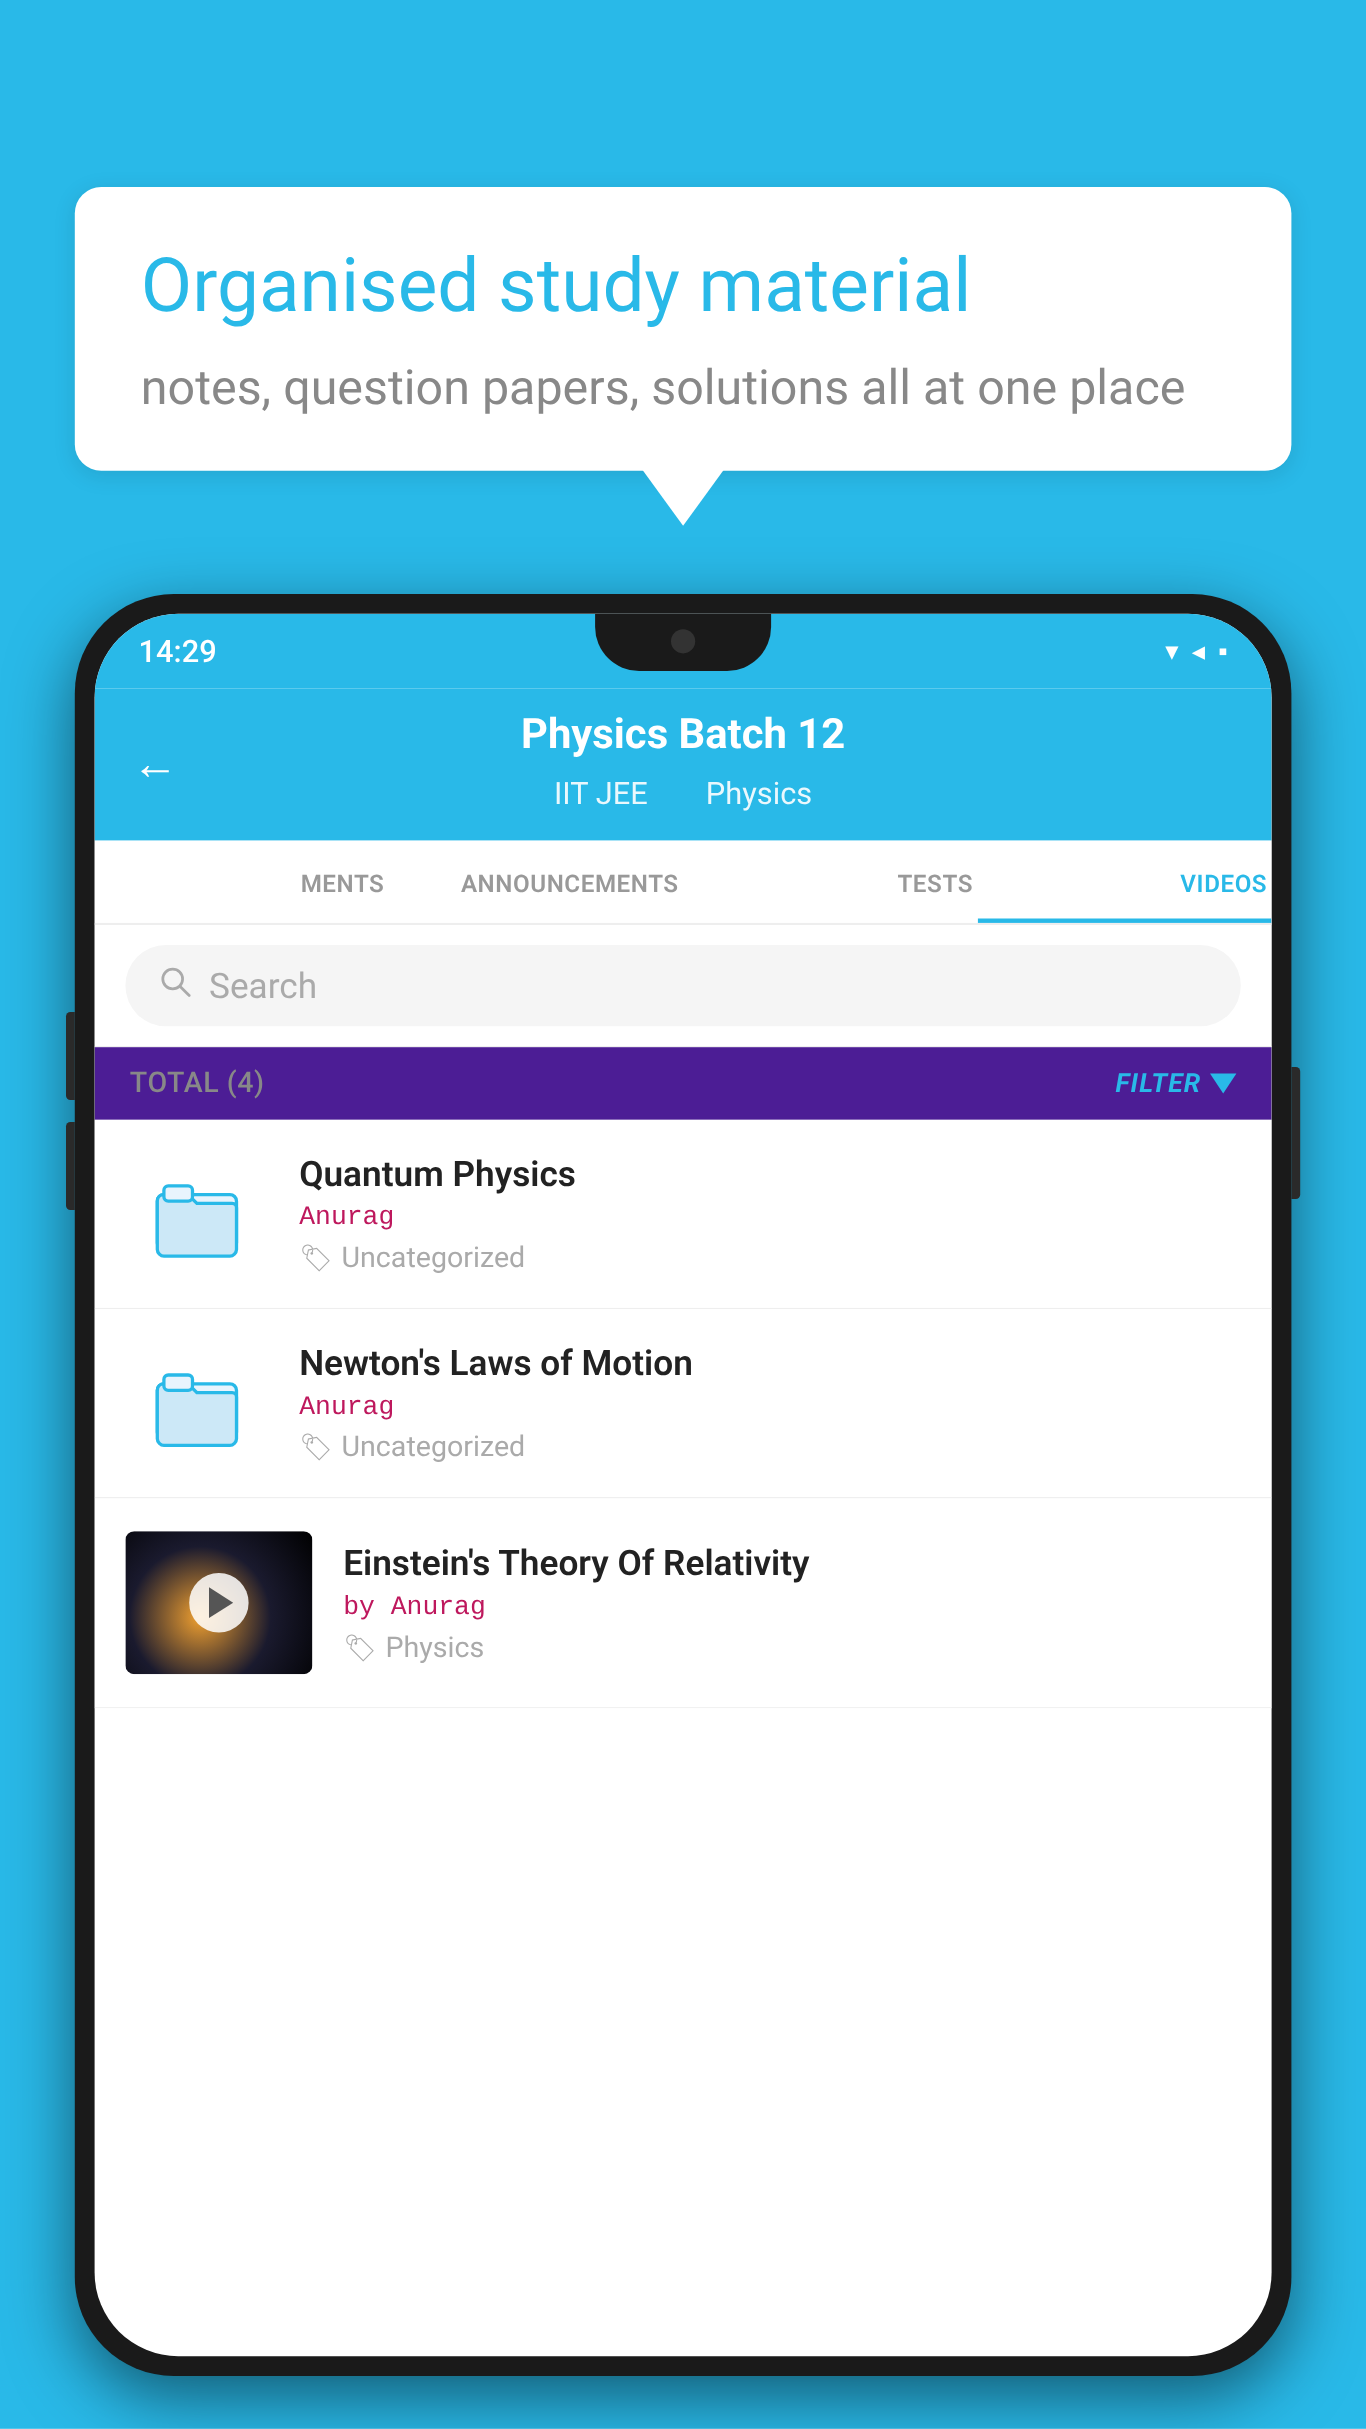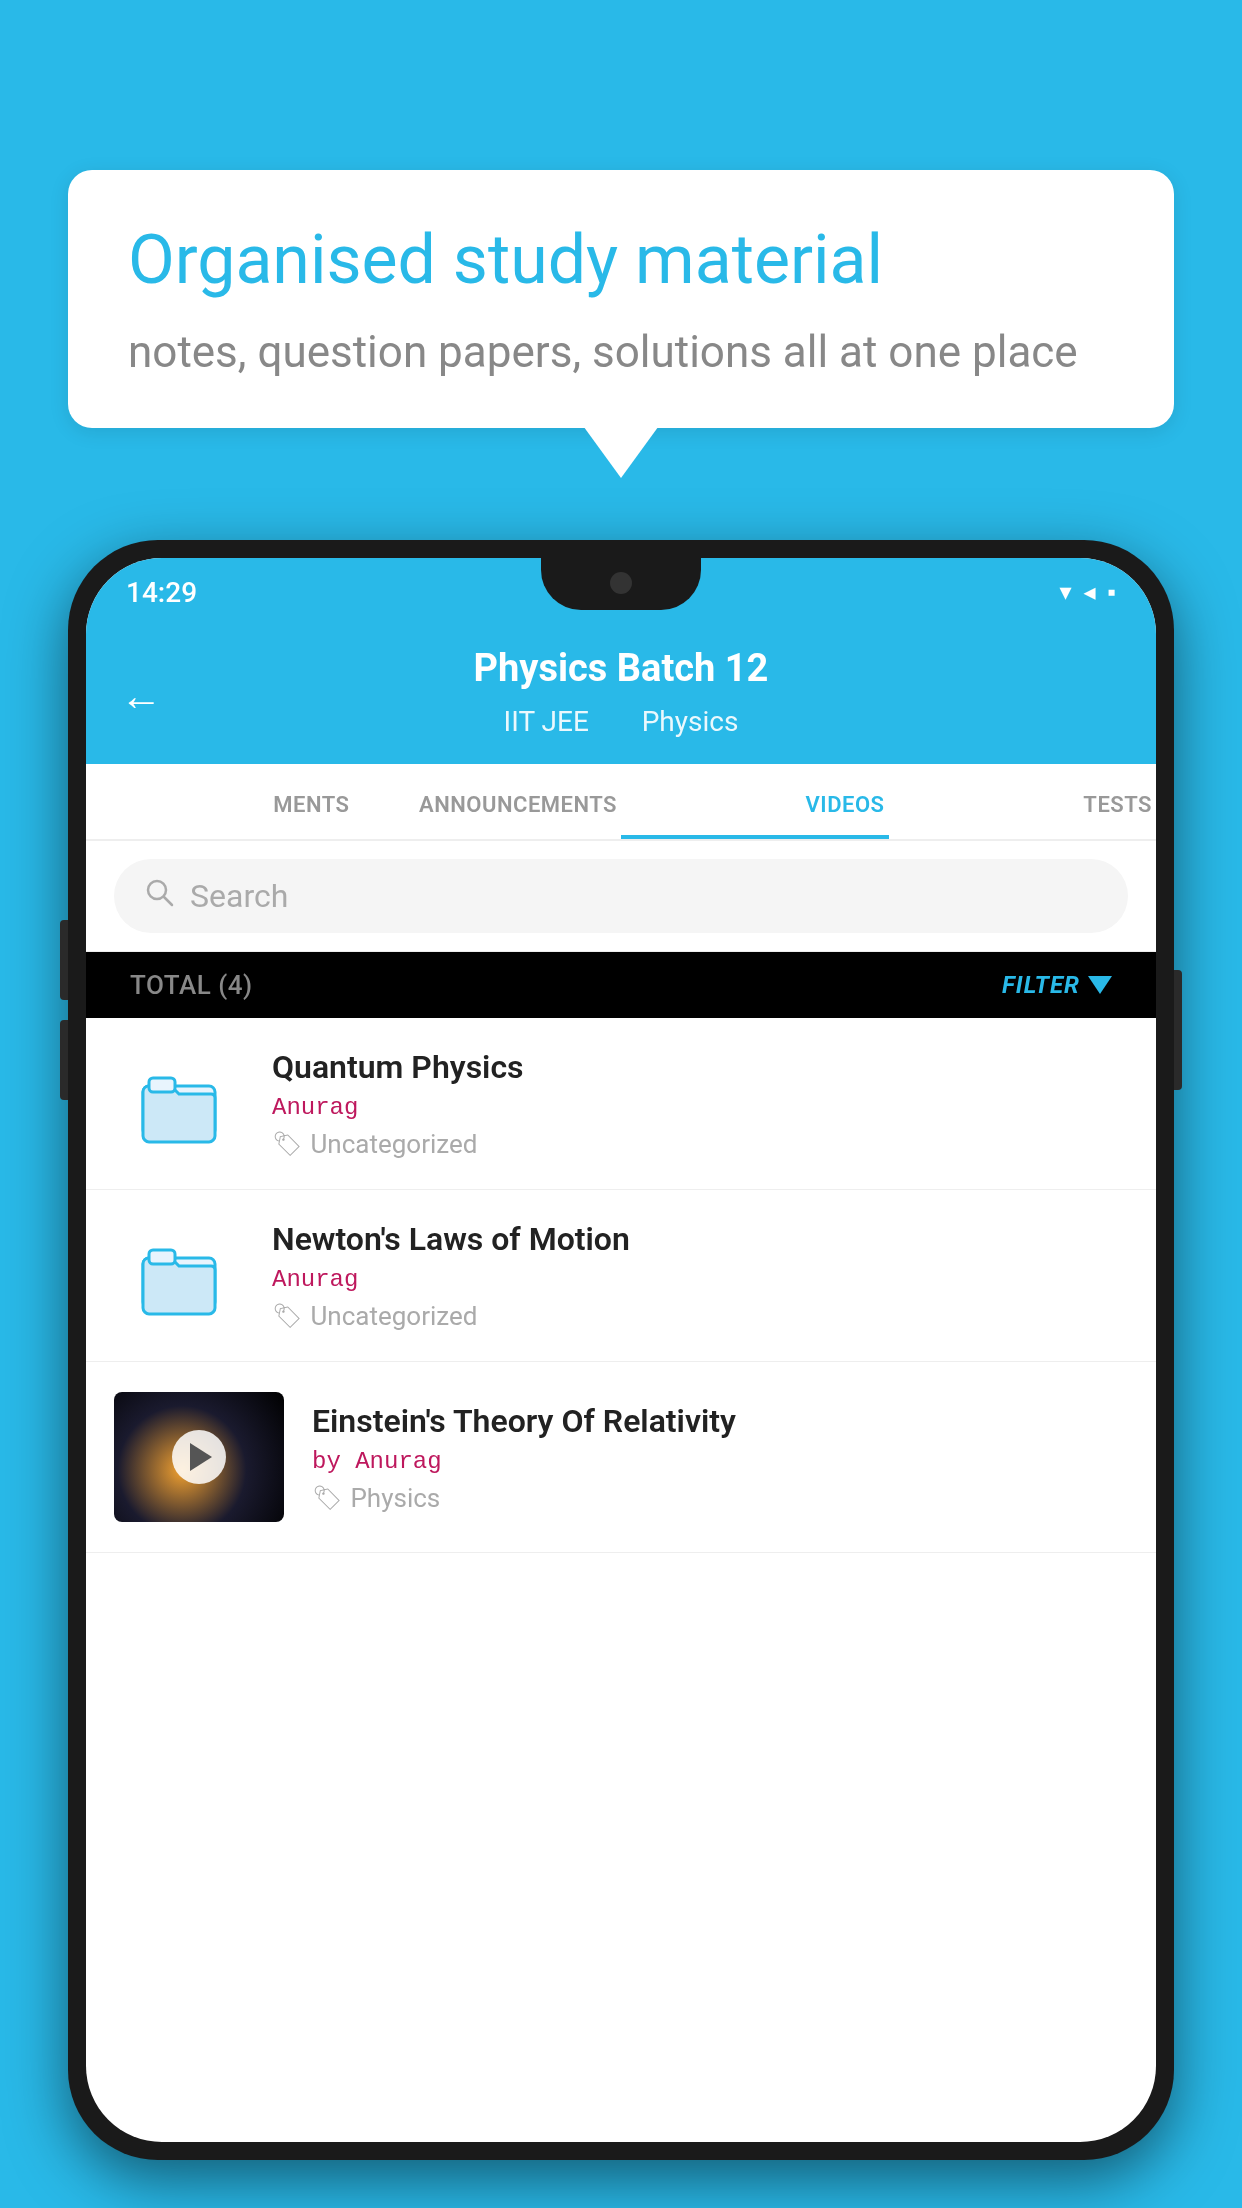--- a/index.html
+++ b/index.html
@@ -203,22 +203,22 @@
       color: #aaa;
       font-size: 32px;
     }
     .search-text {
       color: #aaa;
       font-size: 32px;
     }
 
     
     .filter-bar {
-      background: #000000;
-      padding: 18px 44px;
+      background: #4c1d95;
+      padding: 18px 32px;
       display: flex;
       align-items: center;
       justify-content: space-between;
     }
     .total-count {
       color: #888;
       font-size: 26px;
       font-weight: 500;
       letter-spacing: 0.5px;
     }
@@ -396,25 +396,25 @@
         </div>
       </div>
 
       <div class="tab-bar">
         <div class="tab-item">
           <span>MENTS</span>
         </div>
         <div class="tab-item">
           <span>ANNOUNCEMENTS</span>
         </div>
+        <div class="tab-item">
+          <span>TESTS</span>
+        </div>
         <div class="tab-item active">
           <span>VIDEOS</span>
-        </div>
-        <div class="tab-item">
-          <span>TESTS</span>
         </div>
       </div>
 
       <div class="search-container">
         <div class="search-bar">
           <span class="search-icon-svg">
             <svg width="30" height="30" viewBox="0 0 30 30" fill="none">
               <circle cx="13" cy="13" r="9" stroke="#aaa" stroke-width="2.5"></circle>
               <line x1="20" y1="20" x2="28" y2="28" stroke="#aaa" stroke-width="2.5" stroke-linecap="round"></line>
             </svg>

